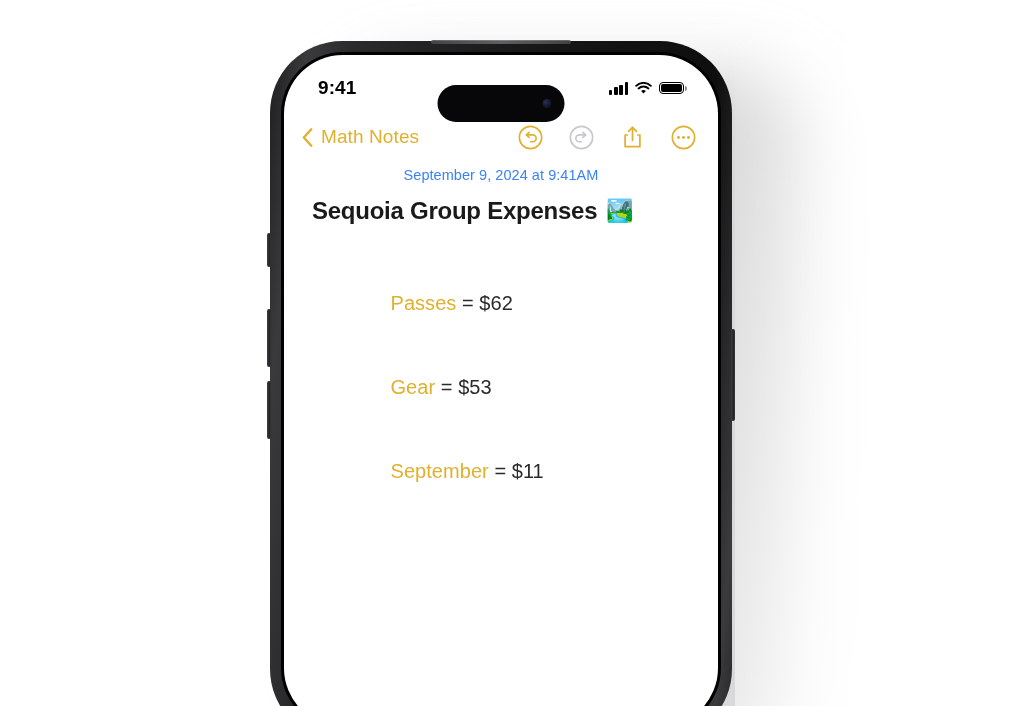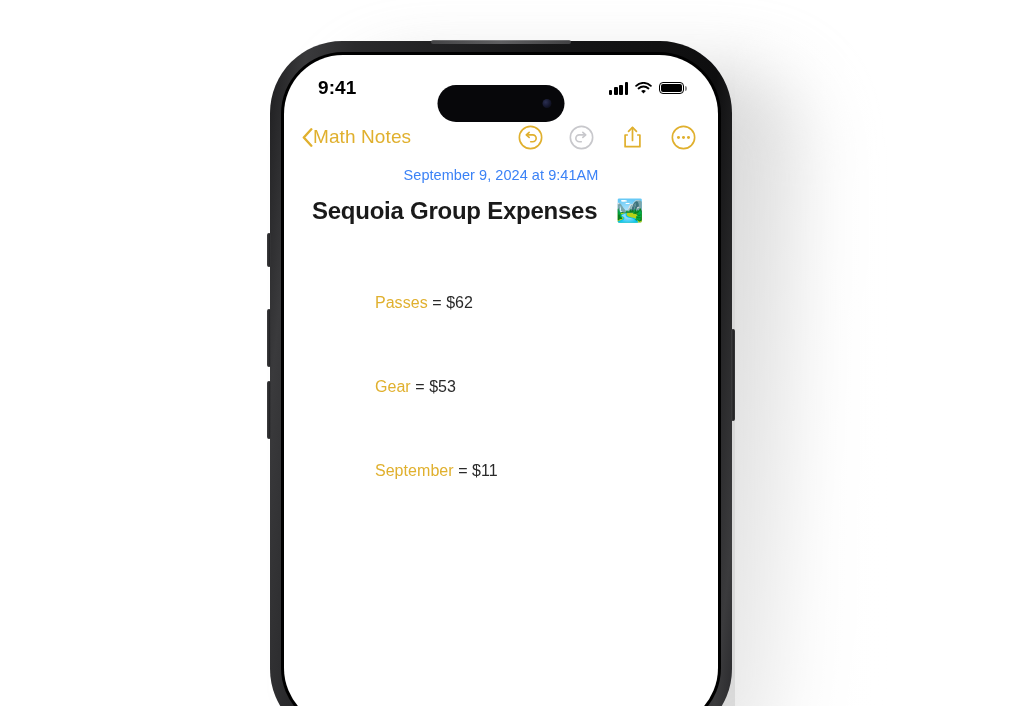--- a/index.html
+++ b/index.html
@@ -106,47 +106,47 @@
     width:9px; height:9px; border-radius:50%;
     background:radial-gradient(circle at 35% 35%, #2b2f52 0%, #14162c 55%, #07070a 100%);
   }
 
   
   .navbar{
     position:absolute; top:58px; left:0; right:0; height:48px;
     display:flex; align-items:center; padding:0 22px 0 18px;
   }
   .back{
-    display:flex; align-items:center; gap:0; cursor:pointer;
+    display:flex; align-items:center; gap:8px; cursor:pointer;
     color:#E0B02E;
   }
   .chev{ width:11px; height:19px; flex:none; }
   .back-label{ font-size:19px; font-weight:500; letter-spacing:.1px; color:#E0B02E; }
   .nav-actions{ margin-left:auto; display:flex; align-items:center; gap:26px; }
   .nav-icon{ width:25px; height:25px; cursor:pointer; }
 
   
   .note{
     position:absolute; top:106px; left:0; right:0; bottom:0;
     padding:0 28px;
   }
   .note-date{
     text-align:center; color:#3b82f6; font-size:14.5px;
     letter-spacing:.05px; margin-top:6px;
   }
   .note-title{
     font-size:24px; font-weight:700; color:#1a1a1a;
     margin-top:14px; letter-spacing:-.25px;
-    display:flex; align-items:center; gap:19px;
+    display:flex; align-items:center; gap:9px;
   }
   .title-emoji{ font-size:22px; line-height:1; }
 
   .lines{ margin-top:36px; }
   .mline{
-    font-size:16px; line-height:28px; color:#2a2a2a;
+    font-size:20px; line-height:28px; color:#2a2a2a;
     letter-spacing:.05px; white-space:pre-wrap;
   }
   .tok-var{ color:#E0B02E; }
 </style>
 </head>
 <body>
 
 <div id="stage">
 
   <div class="device-shadow"></div>

